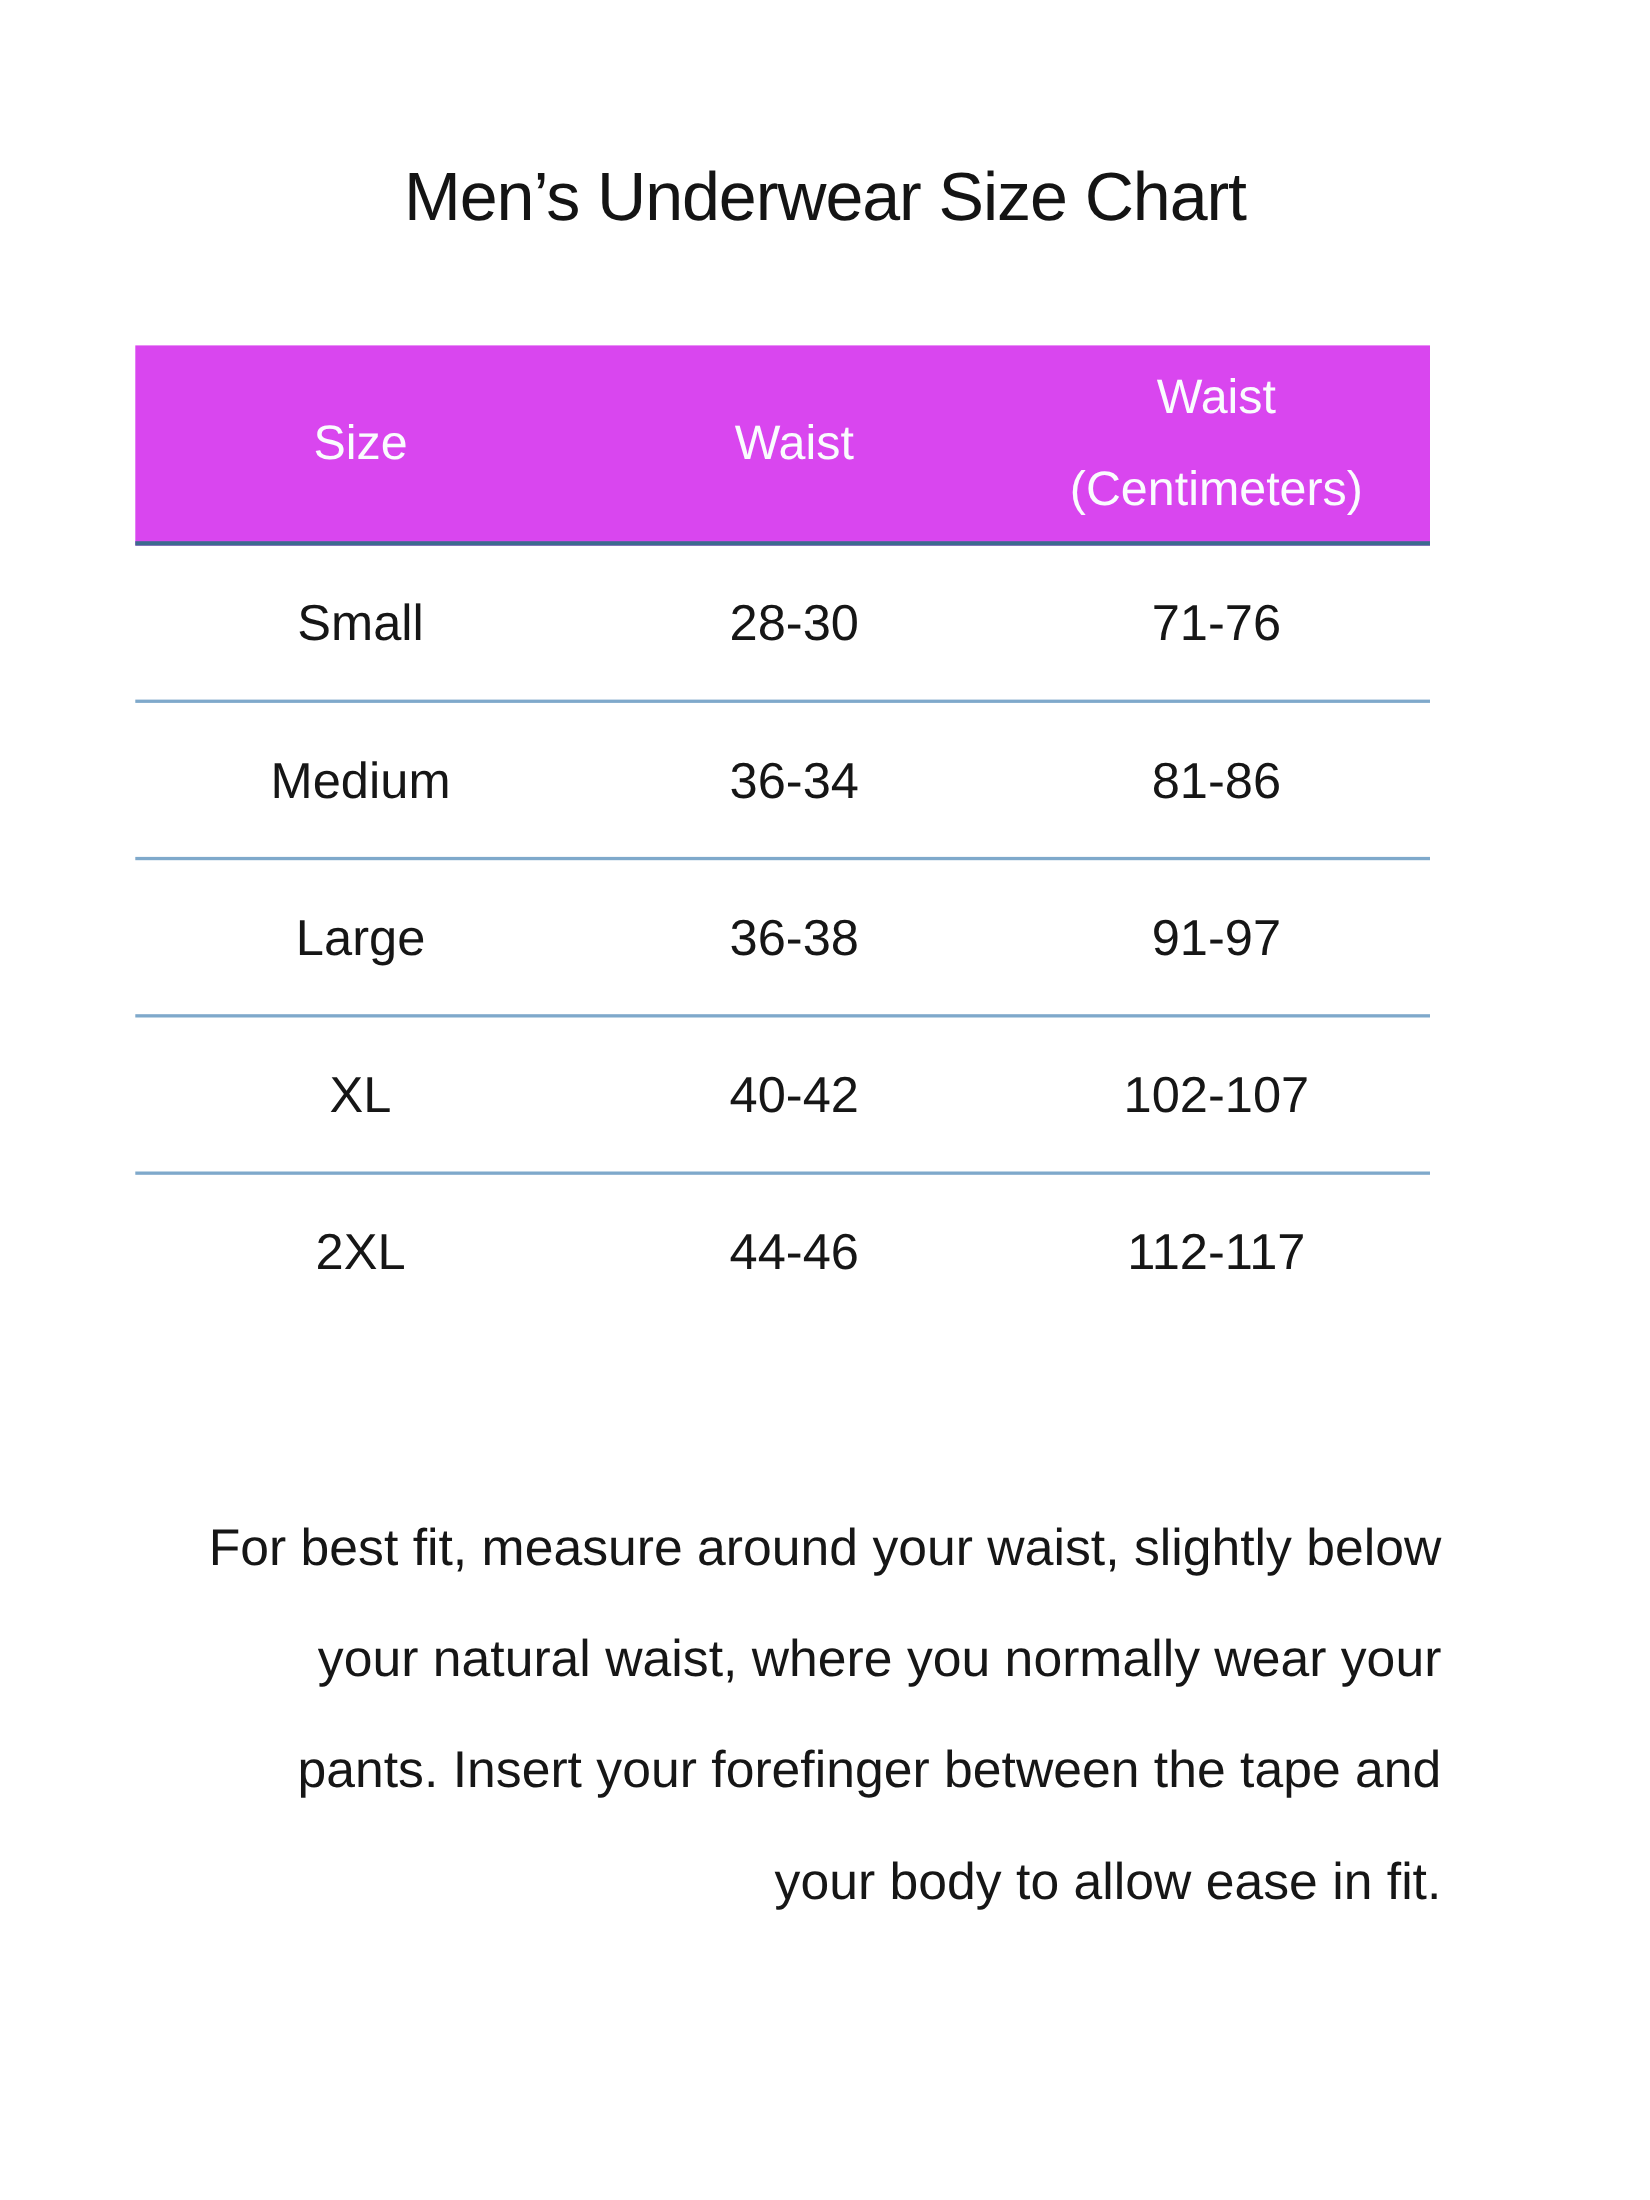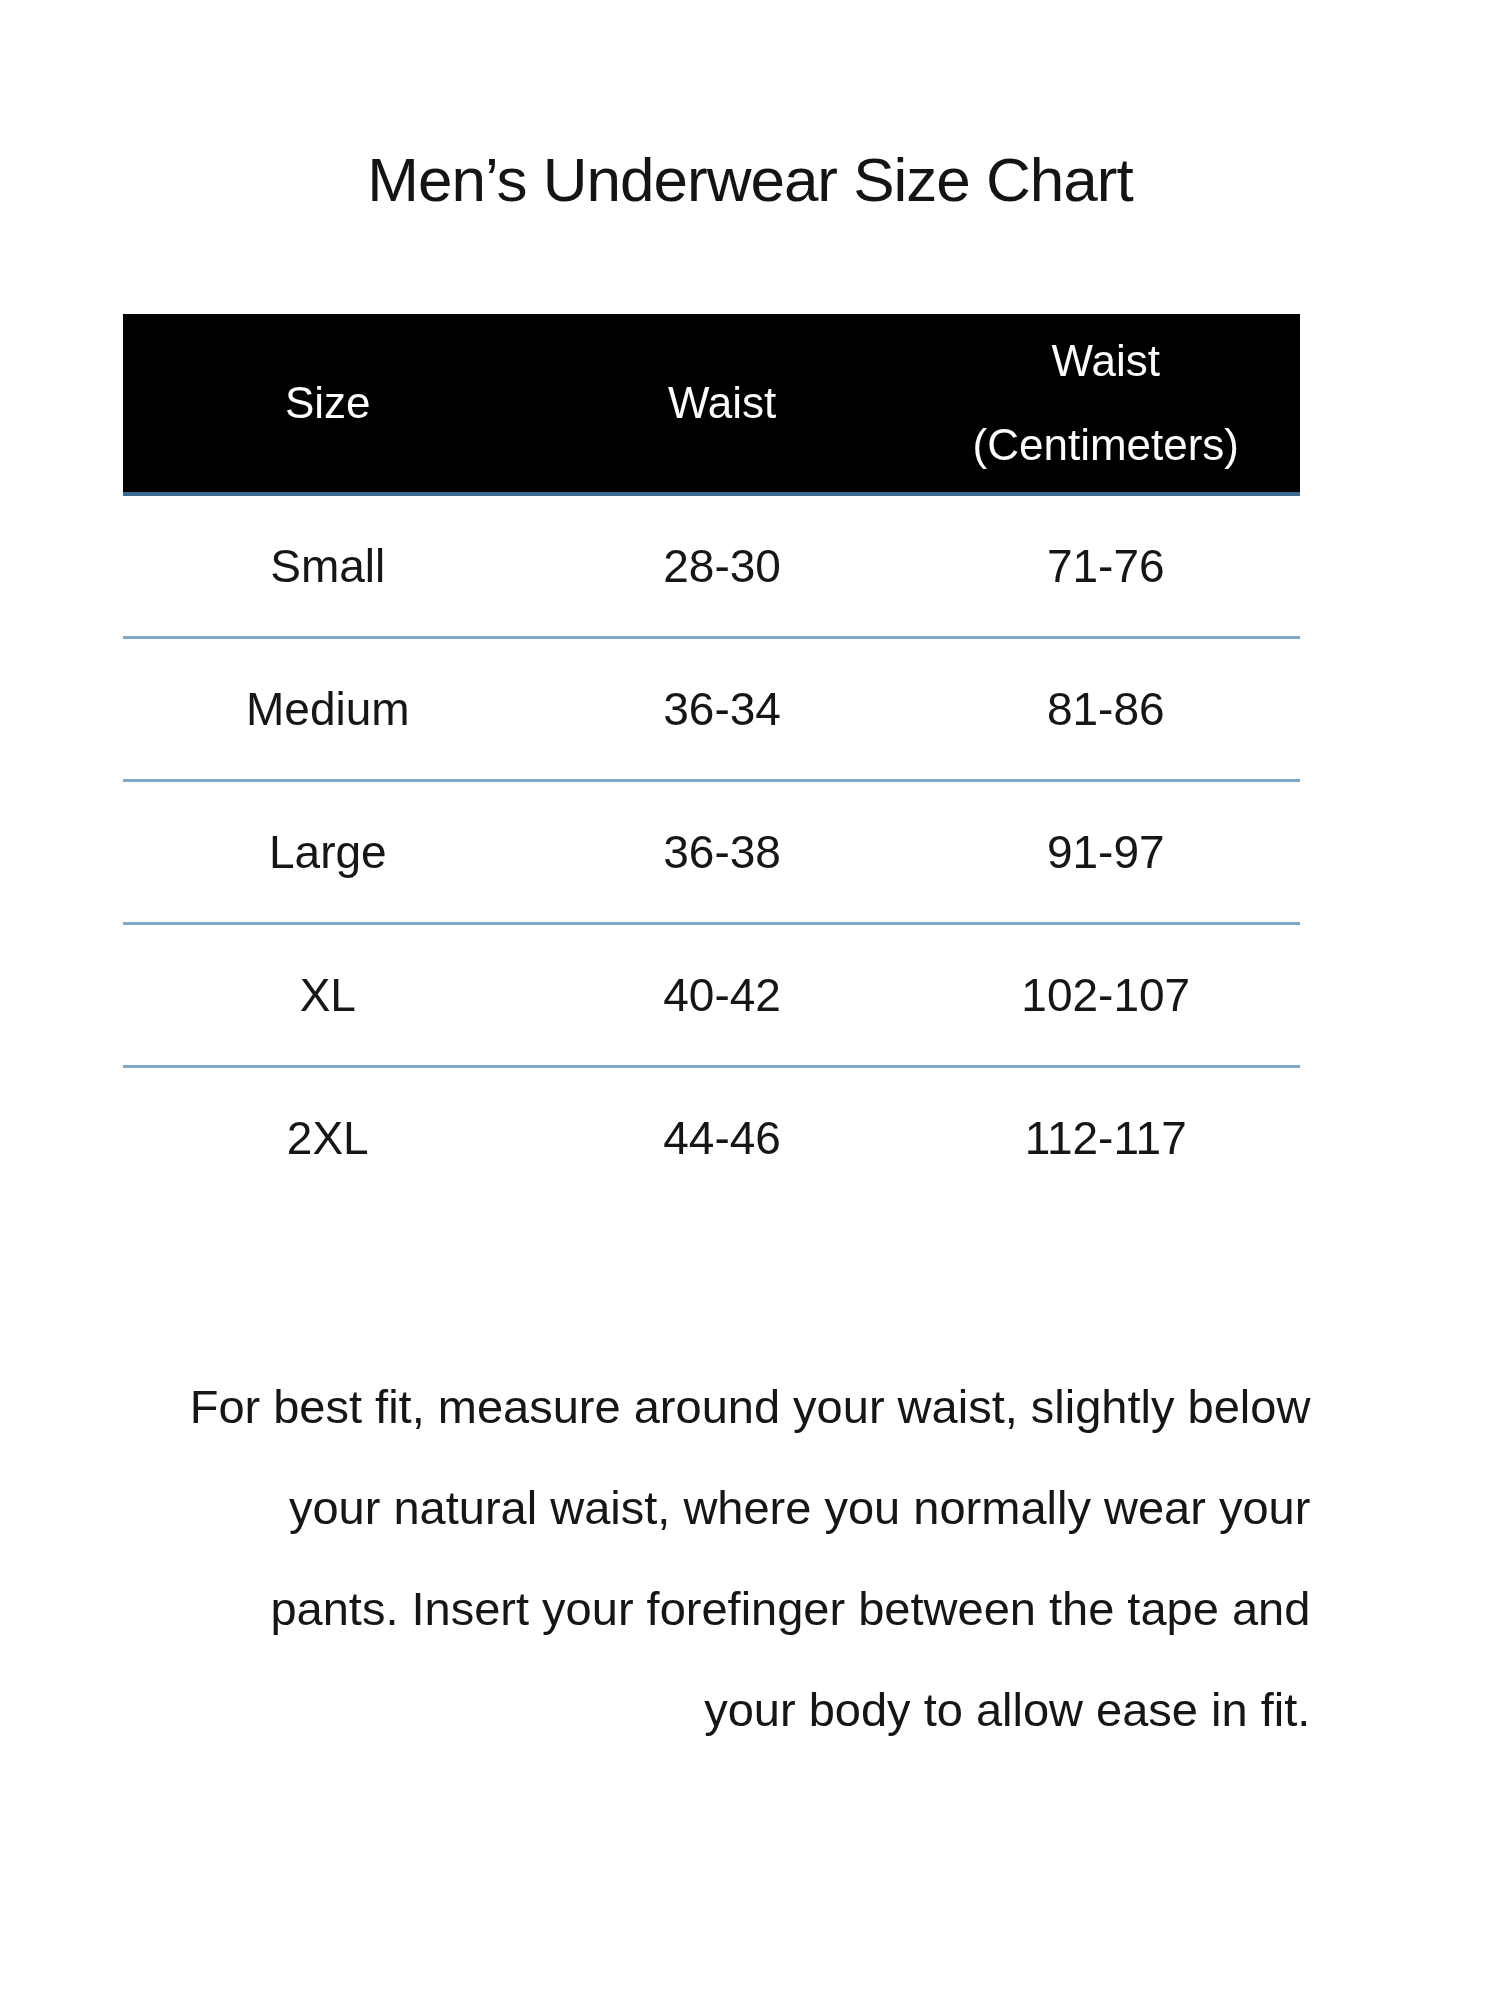--- a/index.html
+++ b/index.html
@@ -30,21 +30,21 @@
   }
   .size-table {
     position: absolute;
     left: 123px;
     top: 270px;
     width: 1177px;
   }
   .thead {
     display: grid;
     grid-template-columns: 34.8% 32.2% 33%;
-    background: #000000;
+    background: #d946ef;
     height: 182px;
     border-bottom: 4px solid #3D6B8F;
     box-sizing: border-box;
     align-items: center;
   }
   .th {
     text-align: center;
     color: #FAFCFE;
     font-size: 44px;
     line-height: 84px;

